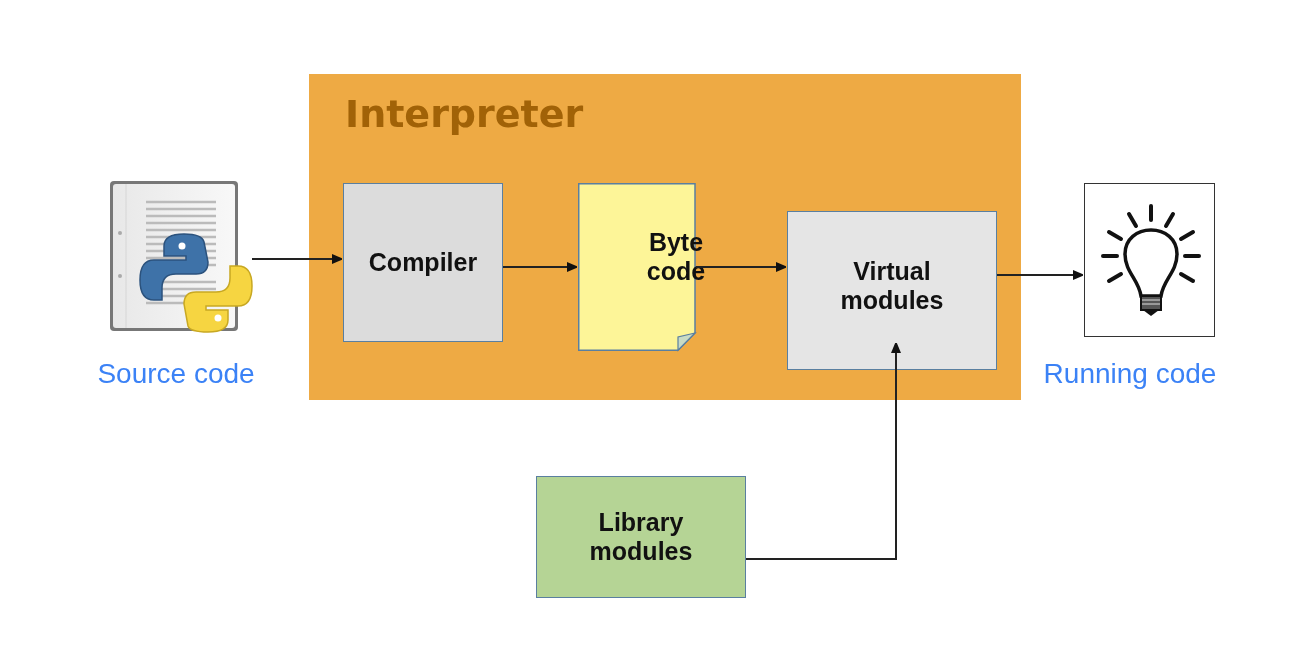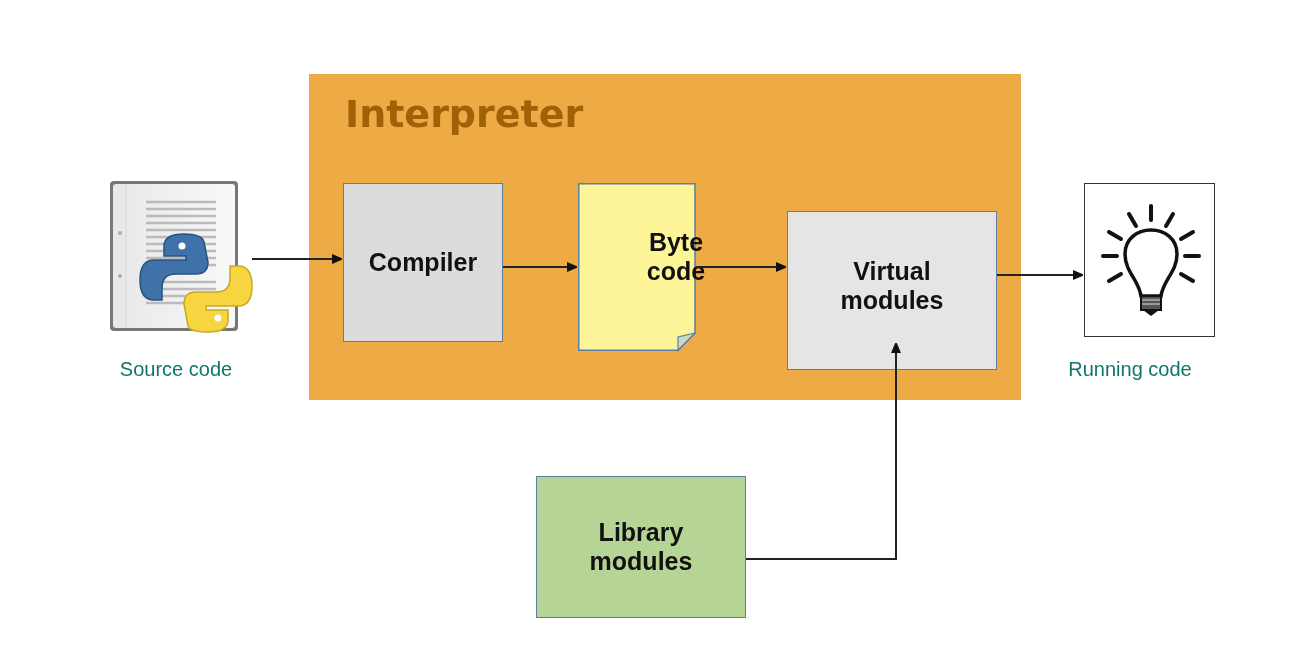--- a/index.html
+++ b/index.html
@@ -4,22 +4,22 @@
   <style>
     html, body { margin: 0; padding: 0; background: #ffffff; }
     body { width: 1314px; height: 662px; position: relative; overflow: hidden; font-family: "Liberation Sans", sans-serif; }
     .abs { position: absolute; }
     .interp { left: 309px; top: 74px; width: 712px; height: 326px; background: #eeaa44; }
     .interp-title { left: 309px; top: 92px; width: 712px; font-family: "DejaVu Sans", sans-serif; font-weight: bold; font-size: 38px; color: #a16207; margin-left: 36px; }
     .box { display: flex; align-items: center; justify-content: center; text-align: center; font-weight: bold; font-size: 25px; color: #111; line-height: 29px; box-sizing: border-box; border: 1.5px solid #5a7fa0; }
     .compiler { left: 343px; top: 183px; width: 160px; height: 159px; background: #dcdcdc; }
     .bytecode { left: 578px; top: 183px; width: 118px; height: 168px; background: #fdf598; border: none; margin-left: 39px; }
     .vm { left: 787px; top: 183px; width: 210px; height: 159px; background: #e5e5e5; margin-top: 28px; }
-    .lib { left: 536px; top: 476px; width: 210px; height: 142px; background: #b5d495; }
-    .label { font-size: 20px; color: #0f766e; text-align: center; }
+    .lib { left: 536px; top: 476px; width: 210px; height: 122px; background: #b5d495; }
+    .label { font-size: 28px; color: #3b82f6; text-align: center; }
     .src-label { left: 86px; top: 358px; width: 180px; }
     .run-label { left: 1040px; top: 358px; width: 180px; }
     .bulb-box { left: 1084px; top: 183px; width: 131px; height: 154px; border: 1.5px solid #333; background: #fff; box-sizing: border-box; }
     svg.lines { left: 0; top: 0; }
   </style>
 </head>
 <body>
 
 <div class="abs interp"></div>
 <div class="abs interp-title">Interpreter</div>

